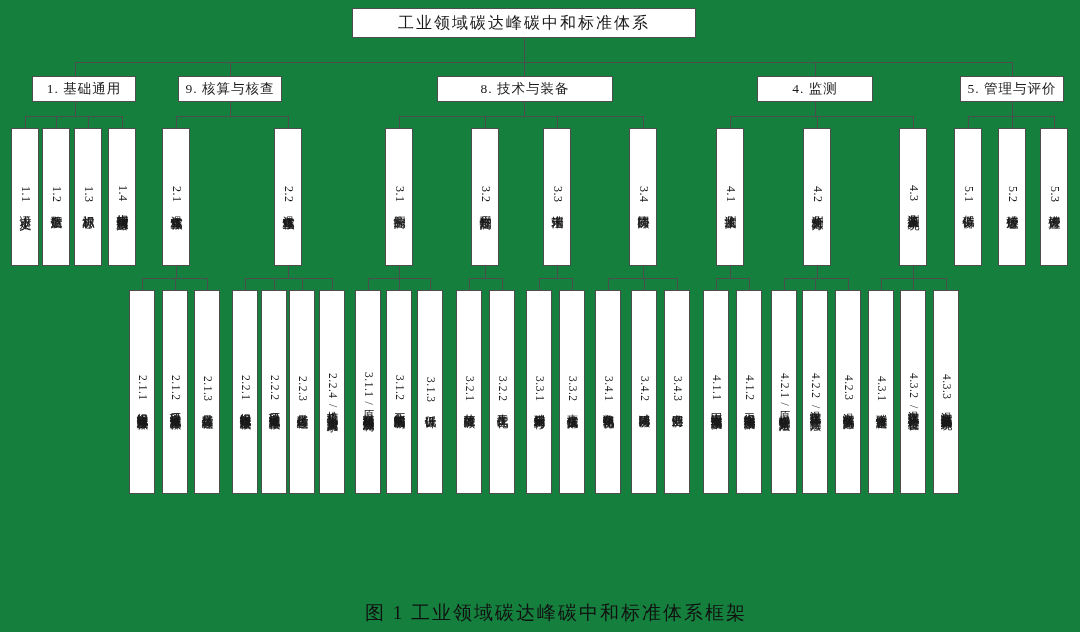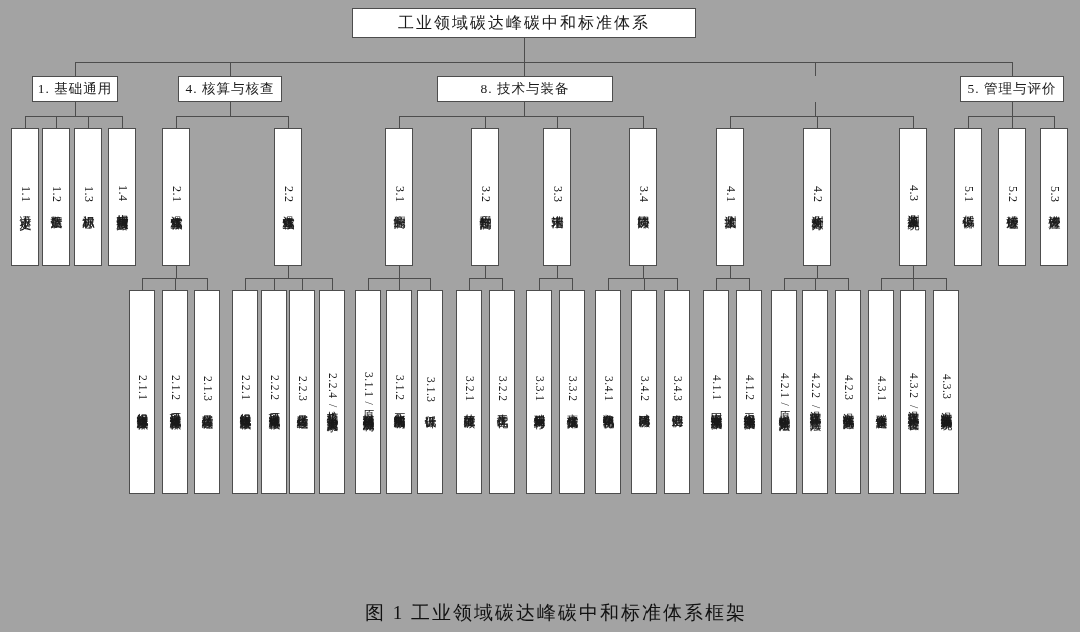--- a/index.html
+++ b/index.html
@@ -1,17 +1,17 @@
 <!DOCTYPE html>
 <html><head>
 <meta charset="utf-8">
 <style>
   html,body{margin:0;padding:0;background:#fff;}
   #canvas{
-    position:relative;width:1080px;height:632px;background:#a3a3a3;overflow:hidden;
+    position:relative;width:1080px;height:632px;background:#15803d;overflow:hidden;
     font-family:"Liberation Serif","DejaVu Serif",serif;color:#1a1a1a;
   }
   .box{
     position:absolute;border:1px solid #4d4d4d;background:#fff;box-sizing:border-box;
     display:flex;align-items:center;justify-content:center;text-align:center;
   }
   .root{left:352px;top:8px;width:344px;height:30px;font-size:16px;letter-spacing:2px;}
   .l2{top:76px;height:26px;font-size:13.5px;letter-spacing:1px;}
   .l3{top:128px;height:138px;width:28px;font-size:12px;}
   .l4{top:290px;height:204px;width:26px;font-size:11.5px;}
@@ -37,28 +37,31 @@
   </div>
 
   <div class="vl" style="left:524px;top:38px;height:24px"></div>
   <div class="hl" style="left:75px;top:62px;width:938px"></div>
   <div class="vl" style="left:75px;top:62px;height:14px"></div>
   <div class="vl" style="left:230px;top:62px;height:14px"></div>
   <div class="vl" style="left:524px;top:62px;height:14px"></div>
   <div class="vl" style="left:815px;top:62px;height:14px"></div>
   <div class="vl" style="left:1012px;top:62px;height:14px"></div>
 
-  <div class="box l2" style="left:32px;width:86px">
+  <div class="box l2" style="left:32px;width:104px">
     <span>1. 基础通用</span>
   </div>
   <div class="box l2" style="left:178px;width:104px">
-    <span>4. 核算与核查</span>
+    <span>9. 核算与核查</span>
   </div>
   <div class="box l2" style="left:437px;width:176px">
     <span>8. 技术与装备</span>
+  </div>
+  <div class="box l2" style="left:757px;width:116px">
+    <span>4. 监测</span>
   </div>
   <div class="box l2" style="left:960px;width:104px">
     <span>5. 管理与评价</span>
   </div>
 
   <div class="vl" style="left:75px;top:102px;height:14px"></div>
   <div class="hl" style="left:25px;top:116px;width:97px"></div>
   <div class="vl" style="left:25px;top:116px;height:12px"></div>
   <div class="vl" style="left:56px;top:116px;height:12px"></div>
   <div class="vl" style="left:88px;top:116px;height:12px"></div>

